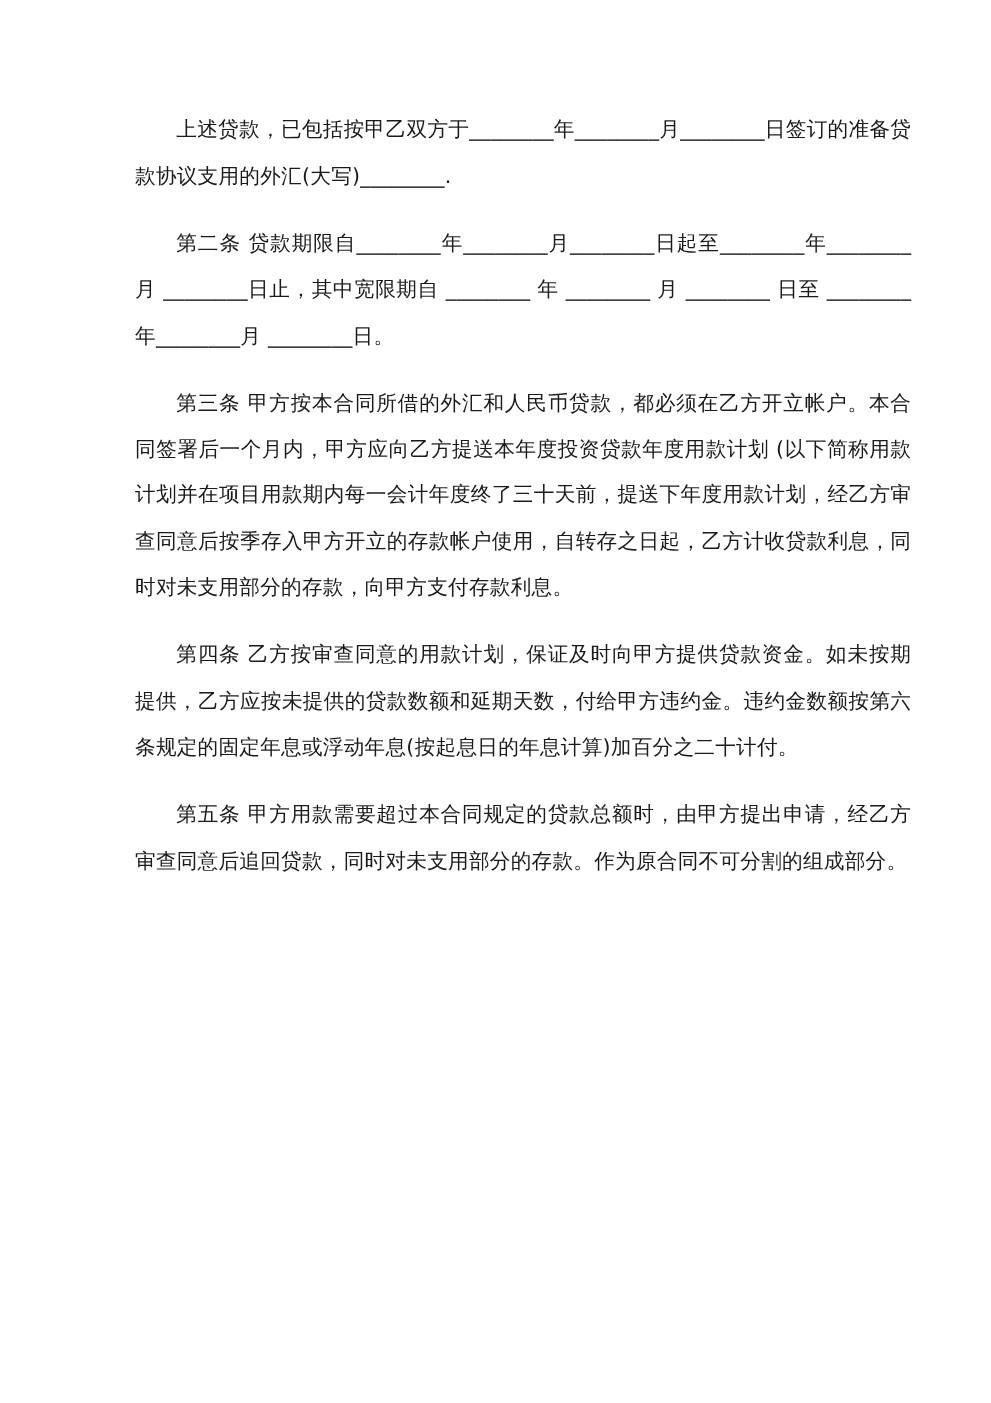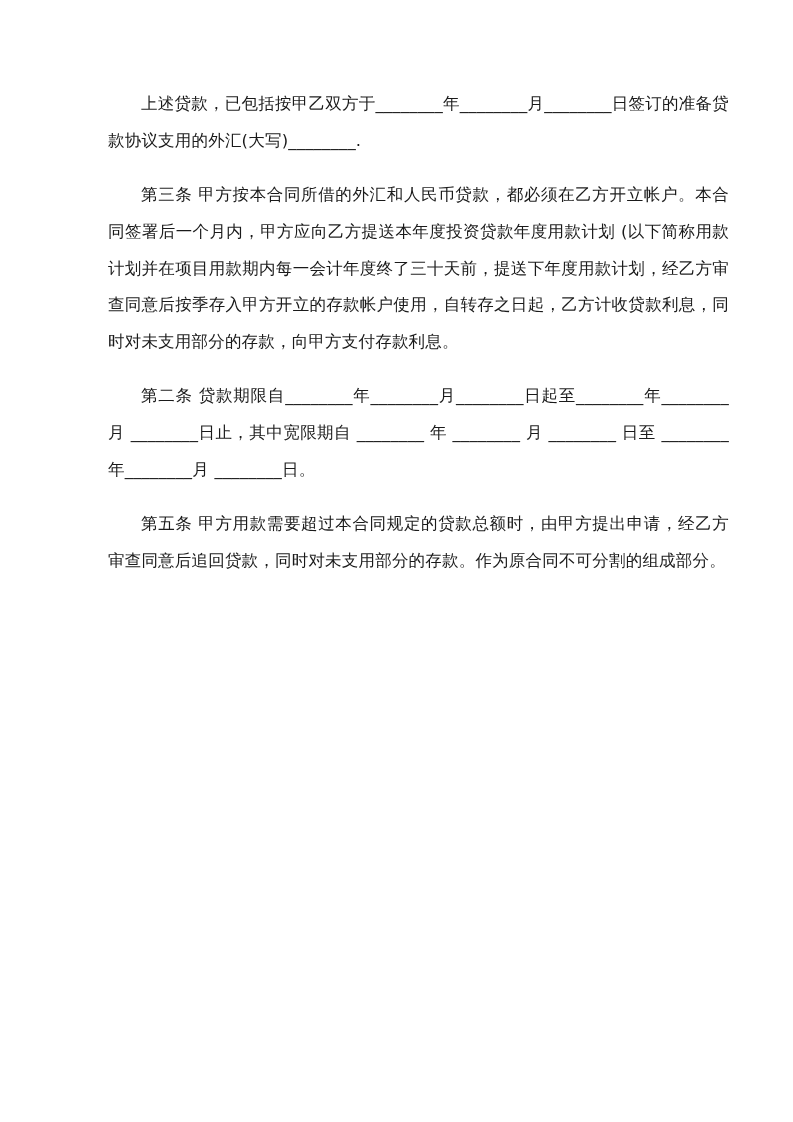--- a/index.html
+++ b/index.html
@@ -36,17 +36,18 @@
   p.para:last-child {
     margin-bottom: 0;
   }
 </style>
 </head>
 <body>
 
 <div class="page">
   <div class="doc-body">
     <p class="para">上述贷款，已包括按甲乙双方于________年________月________日签订的准备贷款协议支用的外汇(大写)________.</p>
+    <p class="para">第二条 贷款期限自________年________月________日起至________年________月 ________日止，其中宽限期自 ________ 年 ________ 月 ________ 日至 ________ 年________月 ________日。</p>
     <p class="para">第三条 甲方按本合同所借的外汇和人民币贷款，都必须在乙方开立帐户。本合同签署后一个月内，甲方应向乙方提送本年度投资贷款年度用款计划 (以下简称用款计划并在项目用款期内每一会计年度终了三十天前，提送下年度用款计划，经乙方审查同意后按季存入甲方开立的存款帐户使用，自转存之日起，乙方计收贷款利息，同时对未支用部分的存款，向甲方支付存款利息。</p>
-    <p class="para">第二条 贷款期限自________年________月________日起至________年________月 ________日止，其中宽限期自 ________ 年 ________ 月 ________ 日至 ________ 年________月 ________日。</p>
+    <p class="para">第四条 乙方按审查同意的用款计划，保证及时向甲方提供贷款资金。如未按期提供，乙方应按未提供的贷款数额和延期天数，付给甲方违约金。违约金数额按第六条规定的固定年息或浮动年息(按起息日的年息计算)加百分之二十计付。</p>
     <p class="para">第五条 甲方用款需要超过本合同规定的贷款总额时，由甲方提出申请，经乙方审查同意后追回贷款，同时对未支用部分的存款。作为原合同不可分割的组成部分。</p>
   </div>
 </div>
 
 </body></html>

